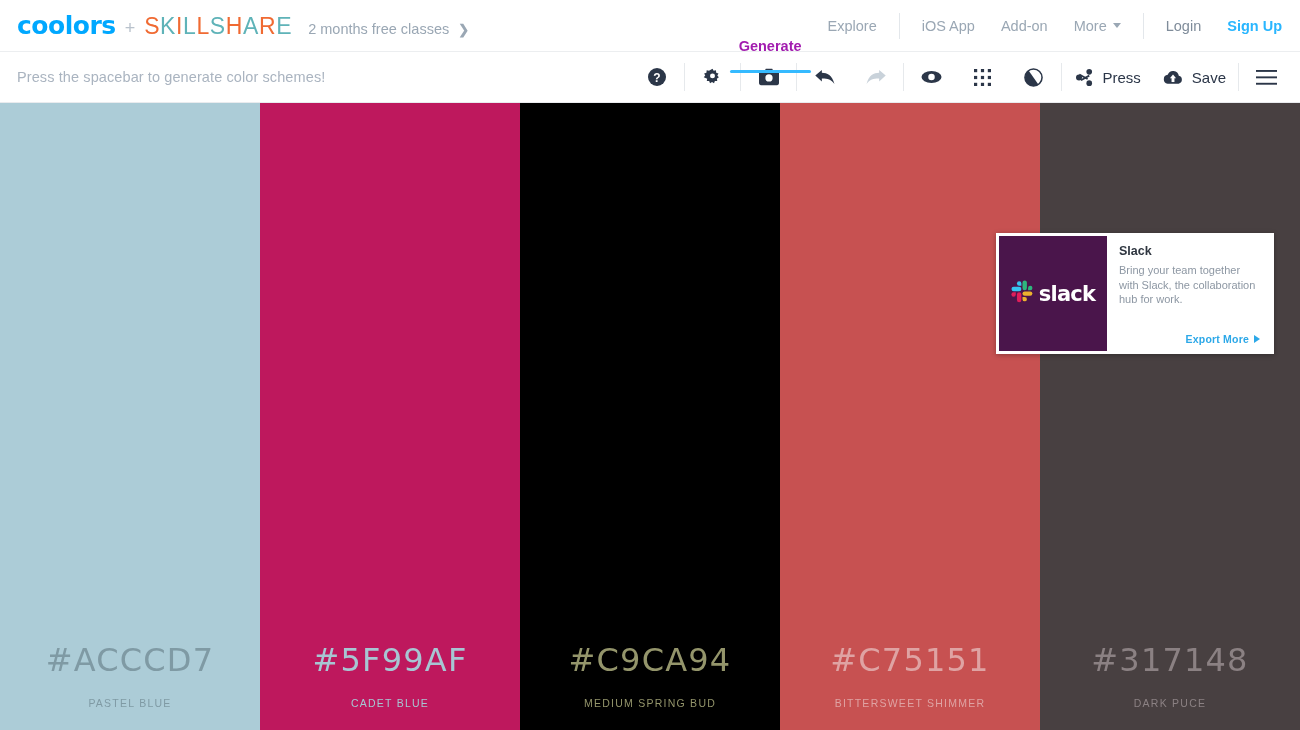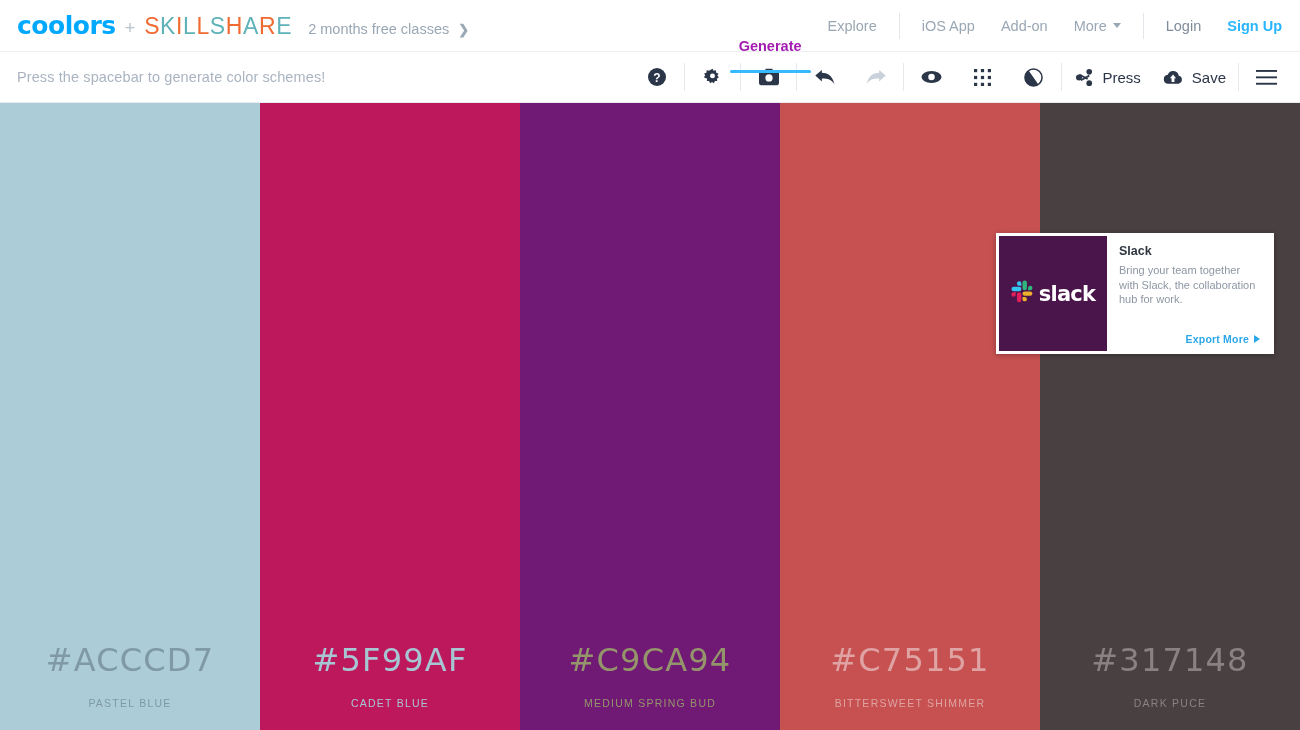--- a/index.html
+++ b/index.html
@@ -413,21 +413,21 @@
   <div class="swatch" style="background:#ACCCD7">
     <div class="hexcode" style="color:#7f9aa4">#ACCCD7</div>
     <div class="colorname" style="color:#7f9aa4">PASTEL BLUE</div>
   </div>
 
   <div class="swatch" style="background:#be185d">
     <div class="hexcode" style="color:#a7c6d3">#5F99AF</div>
     <div class="colorname" style="color:#a7c6d3">CADET BLUE</div>
   </div>
 
-  <div class="swatch" style="background:#701a75">
+  <div class="swatch" style="background:#000000">
     <div class="hexcode" style="color:#94956b">#C9CA94</div>
     <div class="colorname" style="color:#94956b">MEDIUM SPRING BUD</div>
   </div>
 
   <div class="swatch" style="background:#C75151">
     <div class="hexcode" style="color:#dfa3a3">#C75151</div>
     <div class="colorname" style="color:#dfa3a3">BITTERSWEET SHIMMER</div>
   </div>
 
   <div class="swatch" style="background:#484041">

